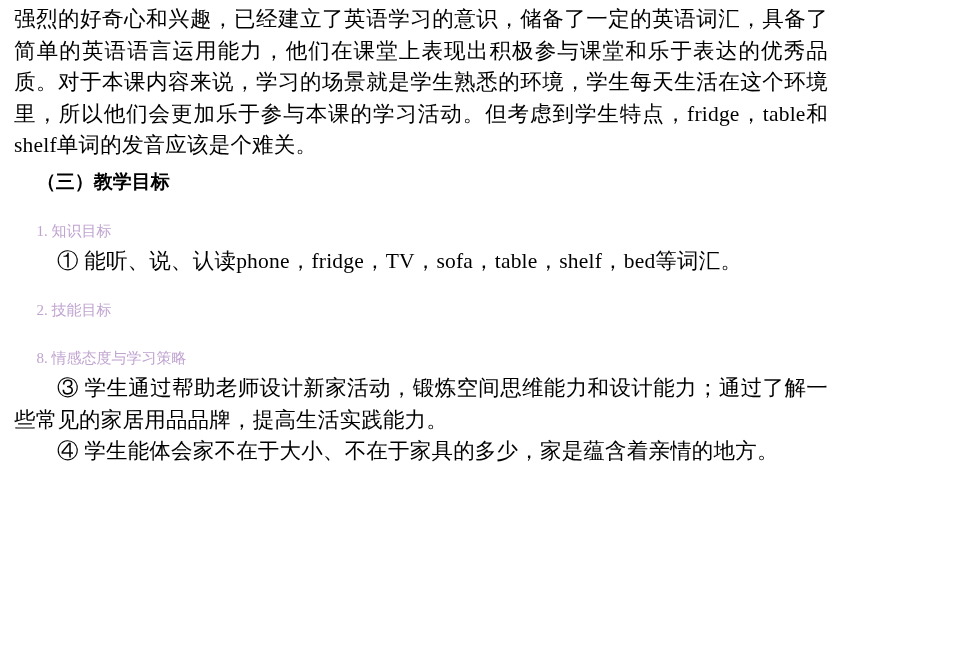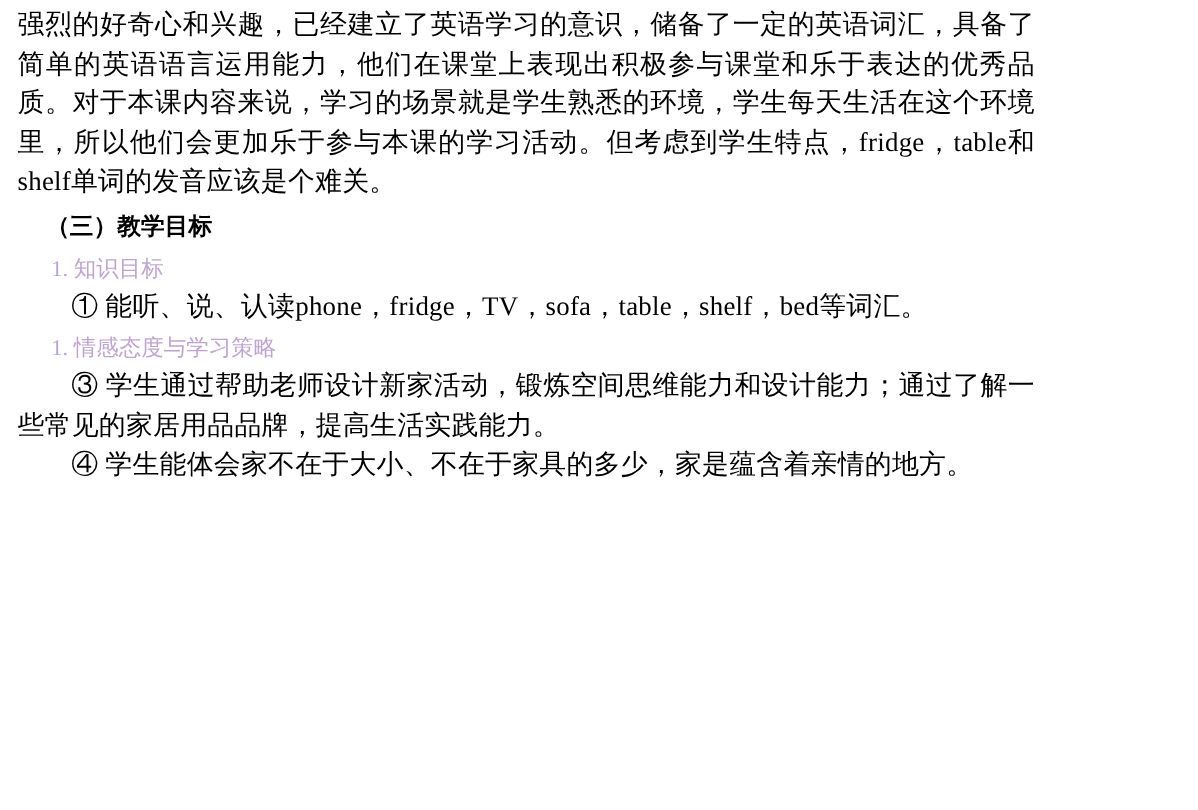--- a/index.html
+++ b/index.html
@@ -36,48 +36,49 @@
     text-indent: 2em;
   }
   .heading-bold {
     font-size: 19px;
     line-height: 33px;
     font-weight: bold;
     text-indent: 1.2em;
     margin-top: 3px;
   }
   .subheading {
-    font-size: 18px;
+    font-size: 15px;
     line-height: 30px;
     color: #c0a4d0;
     text-indent: 1.5em;
-    margin-top: 2px;
+    margin-top: 18px;
   }
   .wide-justify {
     text-align: justify;
     text-justify: inter-word;
   }
 </style>
 </head>
 <body>
 
 <div class="page">
 
   <p class="body-text">强烈的好奇心和兴趣，已经建立了英语学习的意识，储备了一定的英语词汇，具备了简单的英语语言运用能力，他们在课堂上表现出积极参与课堂和乐于表达的优秀品质。对于本课内容来说，学习的场景就是学生熟悉的环境，学生每天生活在这个环境里，所以他们会更加乐于参与本课的学习活动。但考虑到学生特点，fridge，table和shelf单词的发音应该是个难关。</p>
 
   <p class="heading-bold">（三）教学目标</p>
 
   <p class="subheading">1. 知识目标</p>
 
   <p class="body-text indent">① 能听、说、认读phone，fridge，TV，sofa，table，shelf，bed等词汇。</p>
 
 
+  <p class="subheading">2. 技能目标</p>
 
 
-  <p class="subheading">1. 情感态度与学习策略</p>
+  <p class="subheading">8. 情感态度与学习策略</p>
 
 
 
   <p class="body-text indent">③ 学生通过帮助老师设计新家活动，锻炼空间思维能力和设计能力；通过了解一些常见的家居用品品牌，提高生活实践能力。</p>
 
   <p class="body-text indent">④ 学生能体会家不在于大小、不在于家具的多少，家是蕴含着亲情的地方。</p>
 
 </div>
 
 </body></html>

